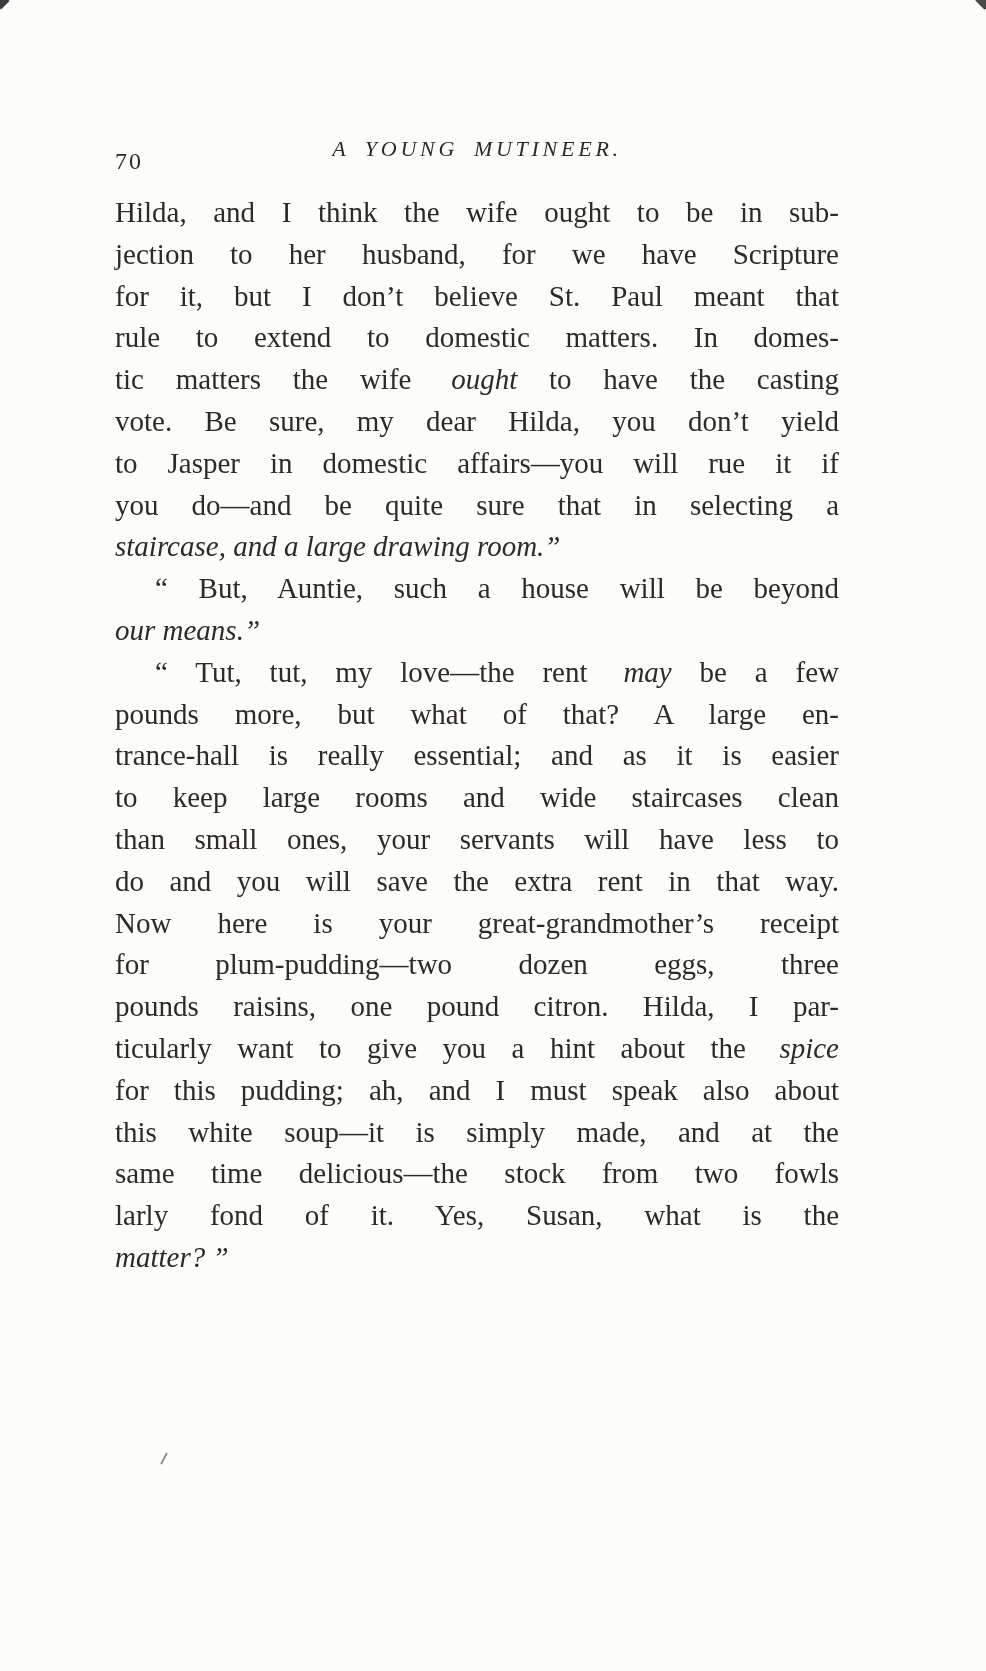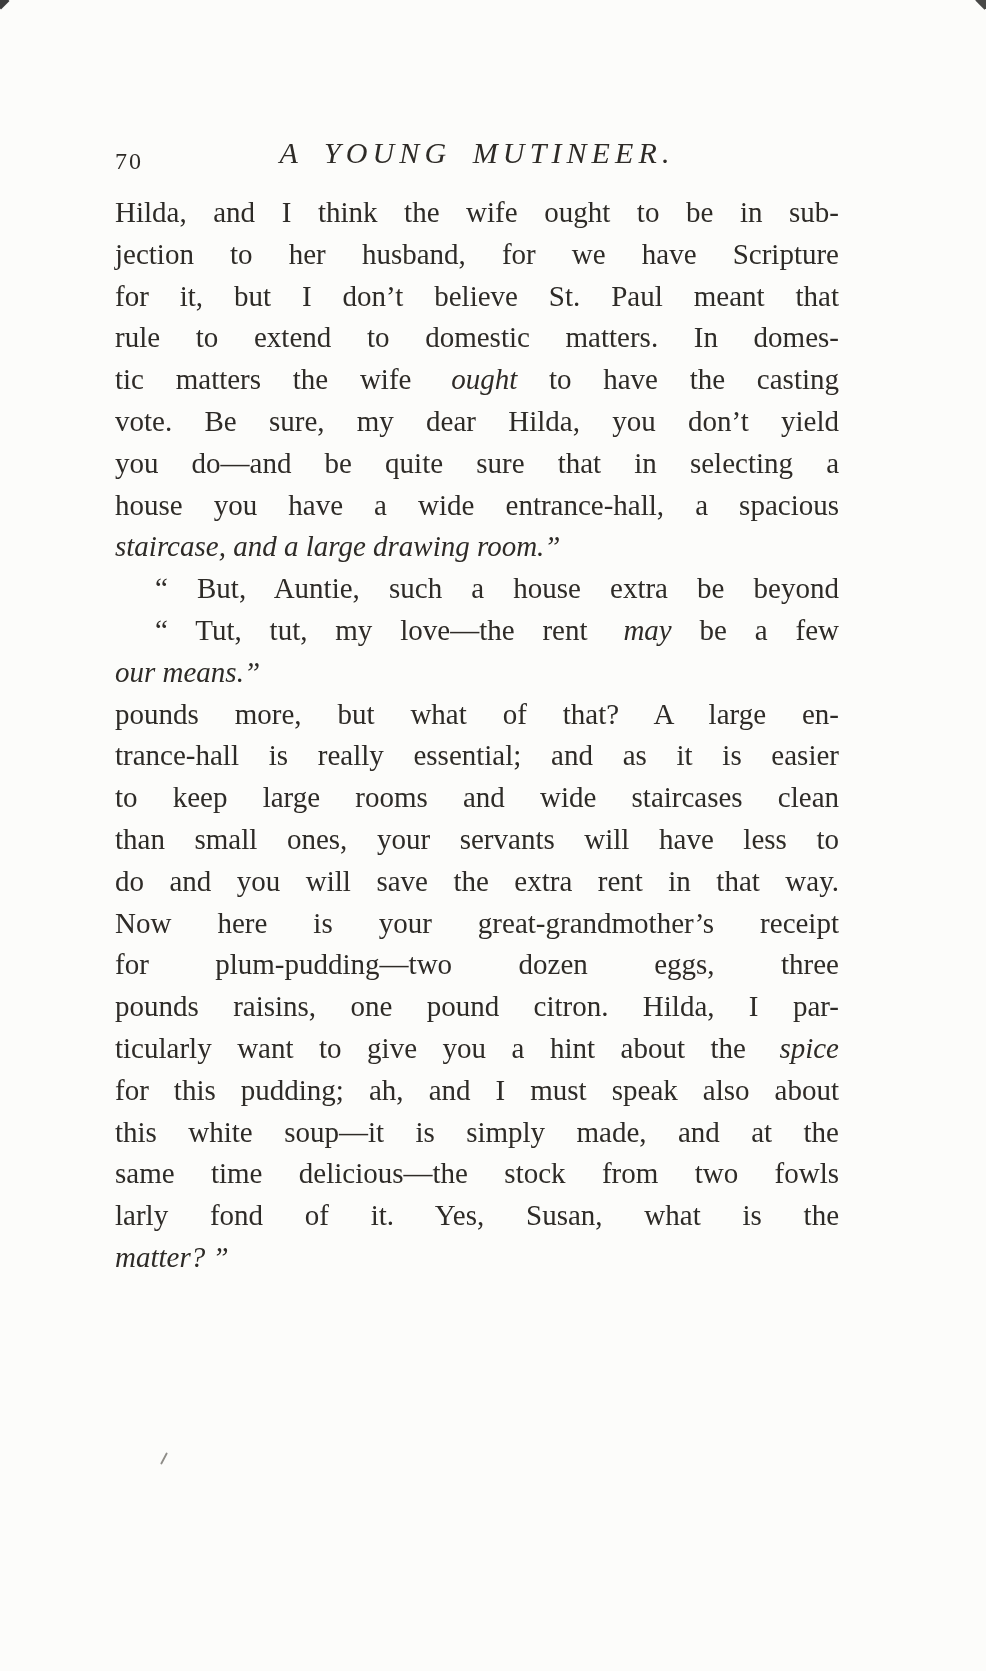--- a/index.html
+++ b/index.html
@@ -30,21 +30,21 @@
     position: absolute;
     left: 0;
     top: 12px;
     font-size: 24px;
     letter-spacing: 2px;
   }
   .running-title {
     display: block;
     text-align: center;
     font-style: italic;
-    font-size: 30px;
+    font-size: 22px;
     letter-spacing: 0.17em;
     word-spacing: 0.30em;
   }
 
   
   .text-block {
     position: absolute;
     top: 192px;
     left: 115px;
     width: 724px;
@@ -108,26 +108,26 @@
     <span class="page-number">70</span>
   </header>
 
   <main class="text-block" id="text-block">
       <div class="line"><span>Hilda, and I think the wife ought to be in sub-</span></div>
       <div class="line"><span>jection to her husband, for we have Scripture</span></div>
       <div class="line"><span>for it, but I don’t believe St. Paul meant that</span></div>
       <div class="line"><span>rule to extend to domestic matters. In domes-</span></div>
       <div class="line"><span>tic matters the wife </span><i>ought</i><span> to have the casting</span></div>
       <div class="line"><span>vote. Be sure, my dear Hilda, you don’t yield</span></div>
+      <div class="line"><span>to Jasper in domestic affairs—you will rue it if</span></div>
       <div class="line"><span>you do—and be quite sure that in selecting a</span></div>
-      <div class="line"><span>house you have a wide entrance-hall, a spacious</span></div>
       <div class="line end"><span>staircase, and a large drawing room.”</span></div>
-      <div class="line indent"><span>“ But, Auntie, such a house extra be beyond</span></div>
+      <div class="line indent"><span>“ But, Auntie, such a house will be beyond</span></div>
+      <div class="line end"><span>our means.”</span></div>
       <div class="line indent"><span>“ Tut, tut, my love—the rent </span><i>may</i><span> be a few</span></div>
-      <div class="line end"><span>our means.”</span></div>
       <div class="line"><span>pounds more, but what of that? A large en-</span></div>
       <div class="line"><span>trance-hall is really essential; and as it is easier</span></div>
       <div class="line"><span>to keep large rooms and wide staircases clean</span></div>
       <div class="line"><span>than small ones, your servants will have less to</span></div>
       <div class="line"><span>do and you will save the extra rent in that way.</span></div>
       <div class="line"><span>Now here is your great-grandmother’s receipt</span></div>
       <div class="line"><span>for plum-pudding—two dozen eggs, three</span></div>
       <div class="line"><span>pounds raisins, one pound citron. Hilda, I par-</span></div>
       <div class="line"><span>ticularly want to give you a hint about the </span><i>spice</i></div>
       <div class="line"><span>for this pudding; ah, and I must speak also about</span></div>

